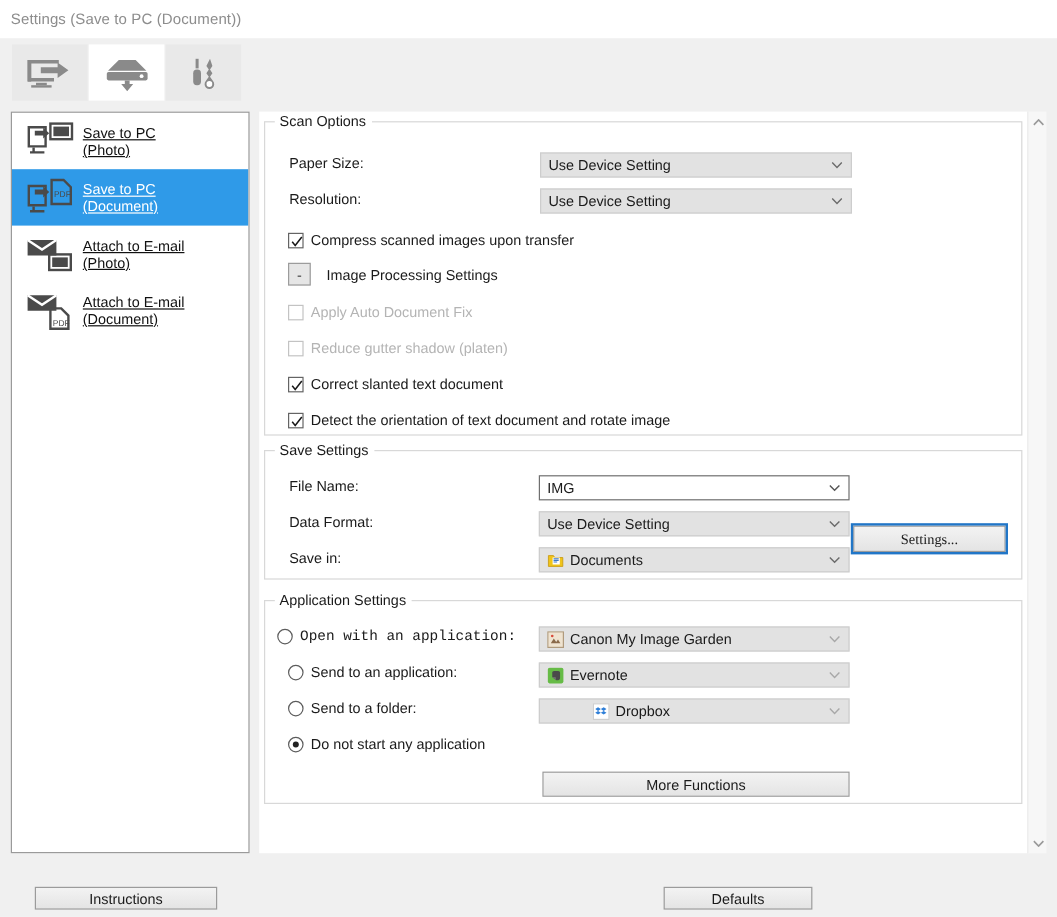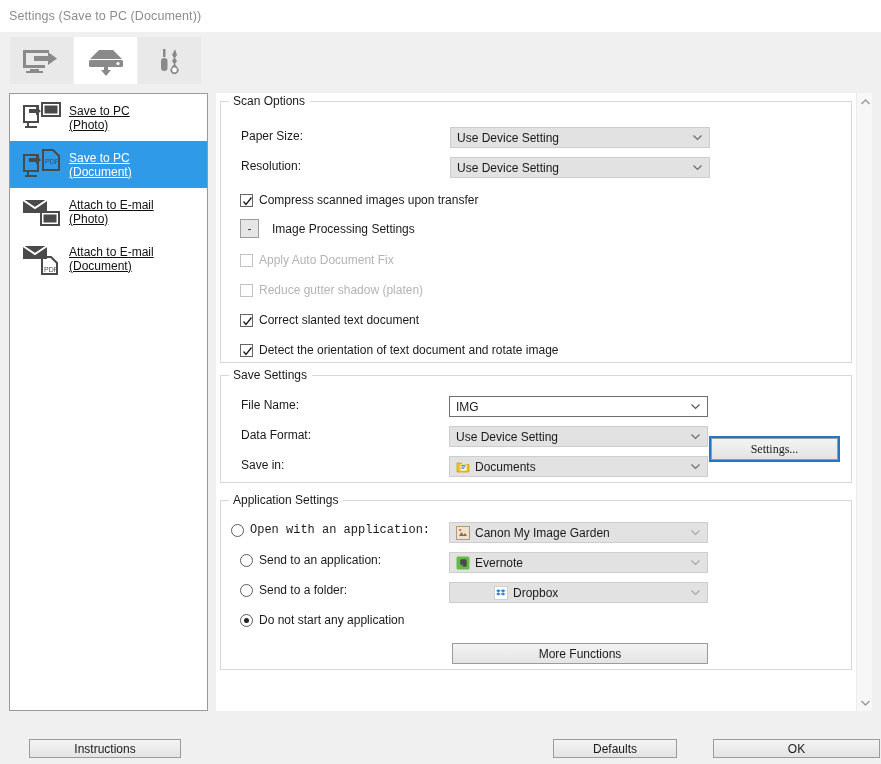--- a/index.html
+++ b/index.html
@@ -648,16 +648,13 @@
 
 </div>
 
 <div id="bottombar">
   <div class="btn" id="btn-instructions">
     <span>Instructions</span>
   </div>
   <div class="btn" id="btn-defaults">
     <span>Defaults</span>
   </div>
-  <div class="btn" id="btn-ok">
-    <span>OK</span>
-  </div>
 </div>
 
 </body></html>

